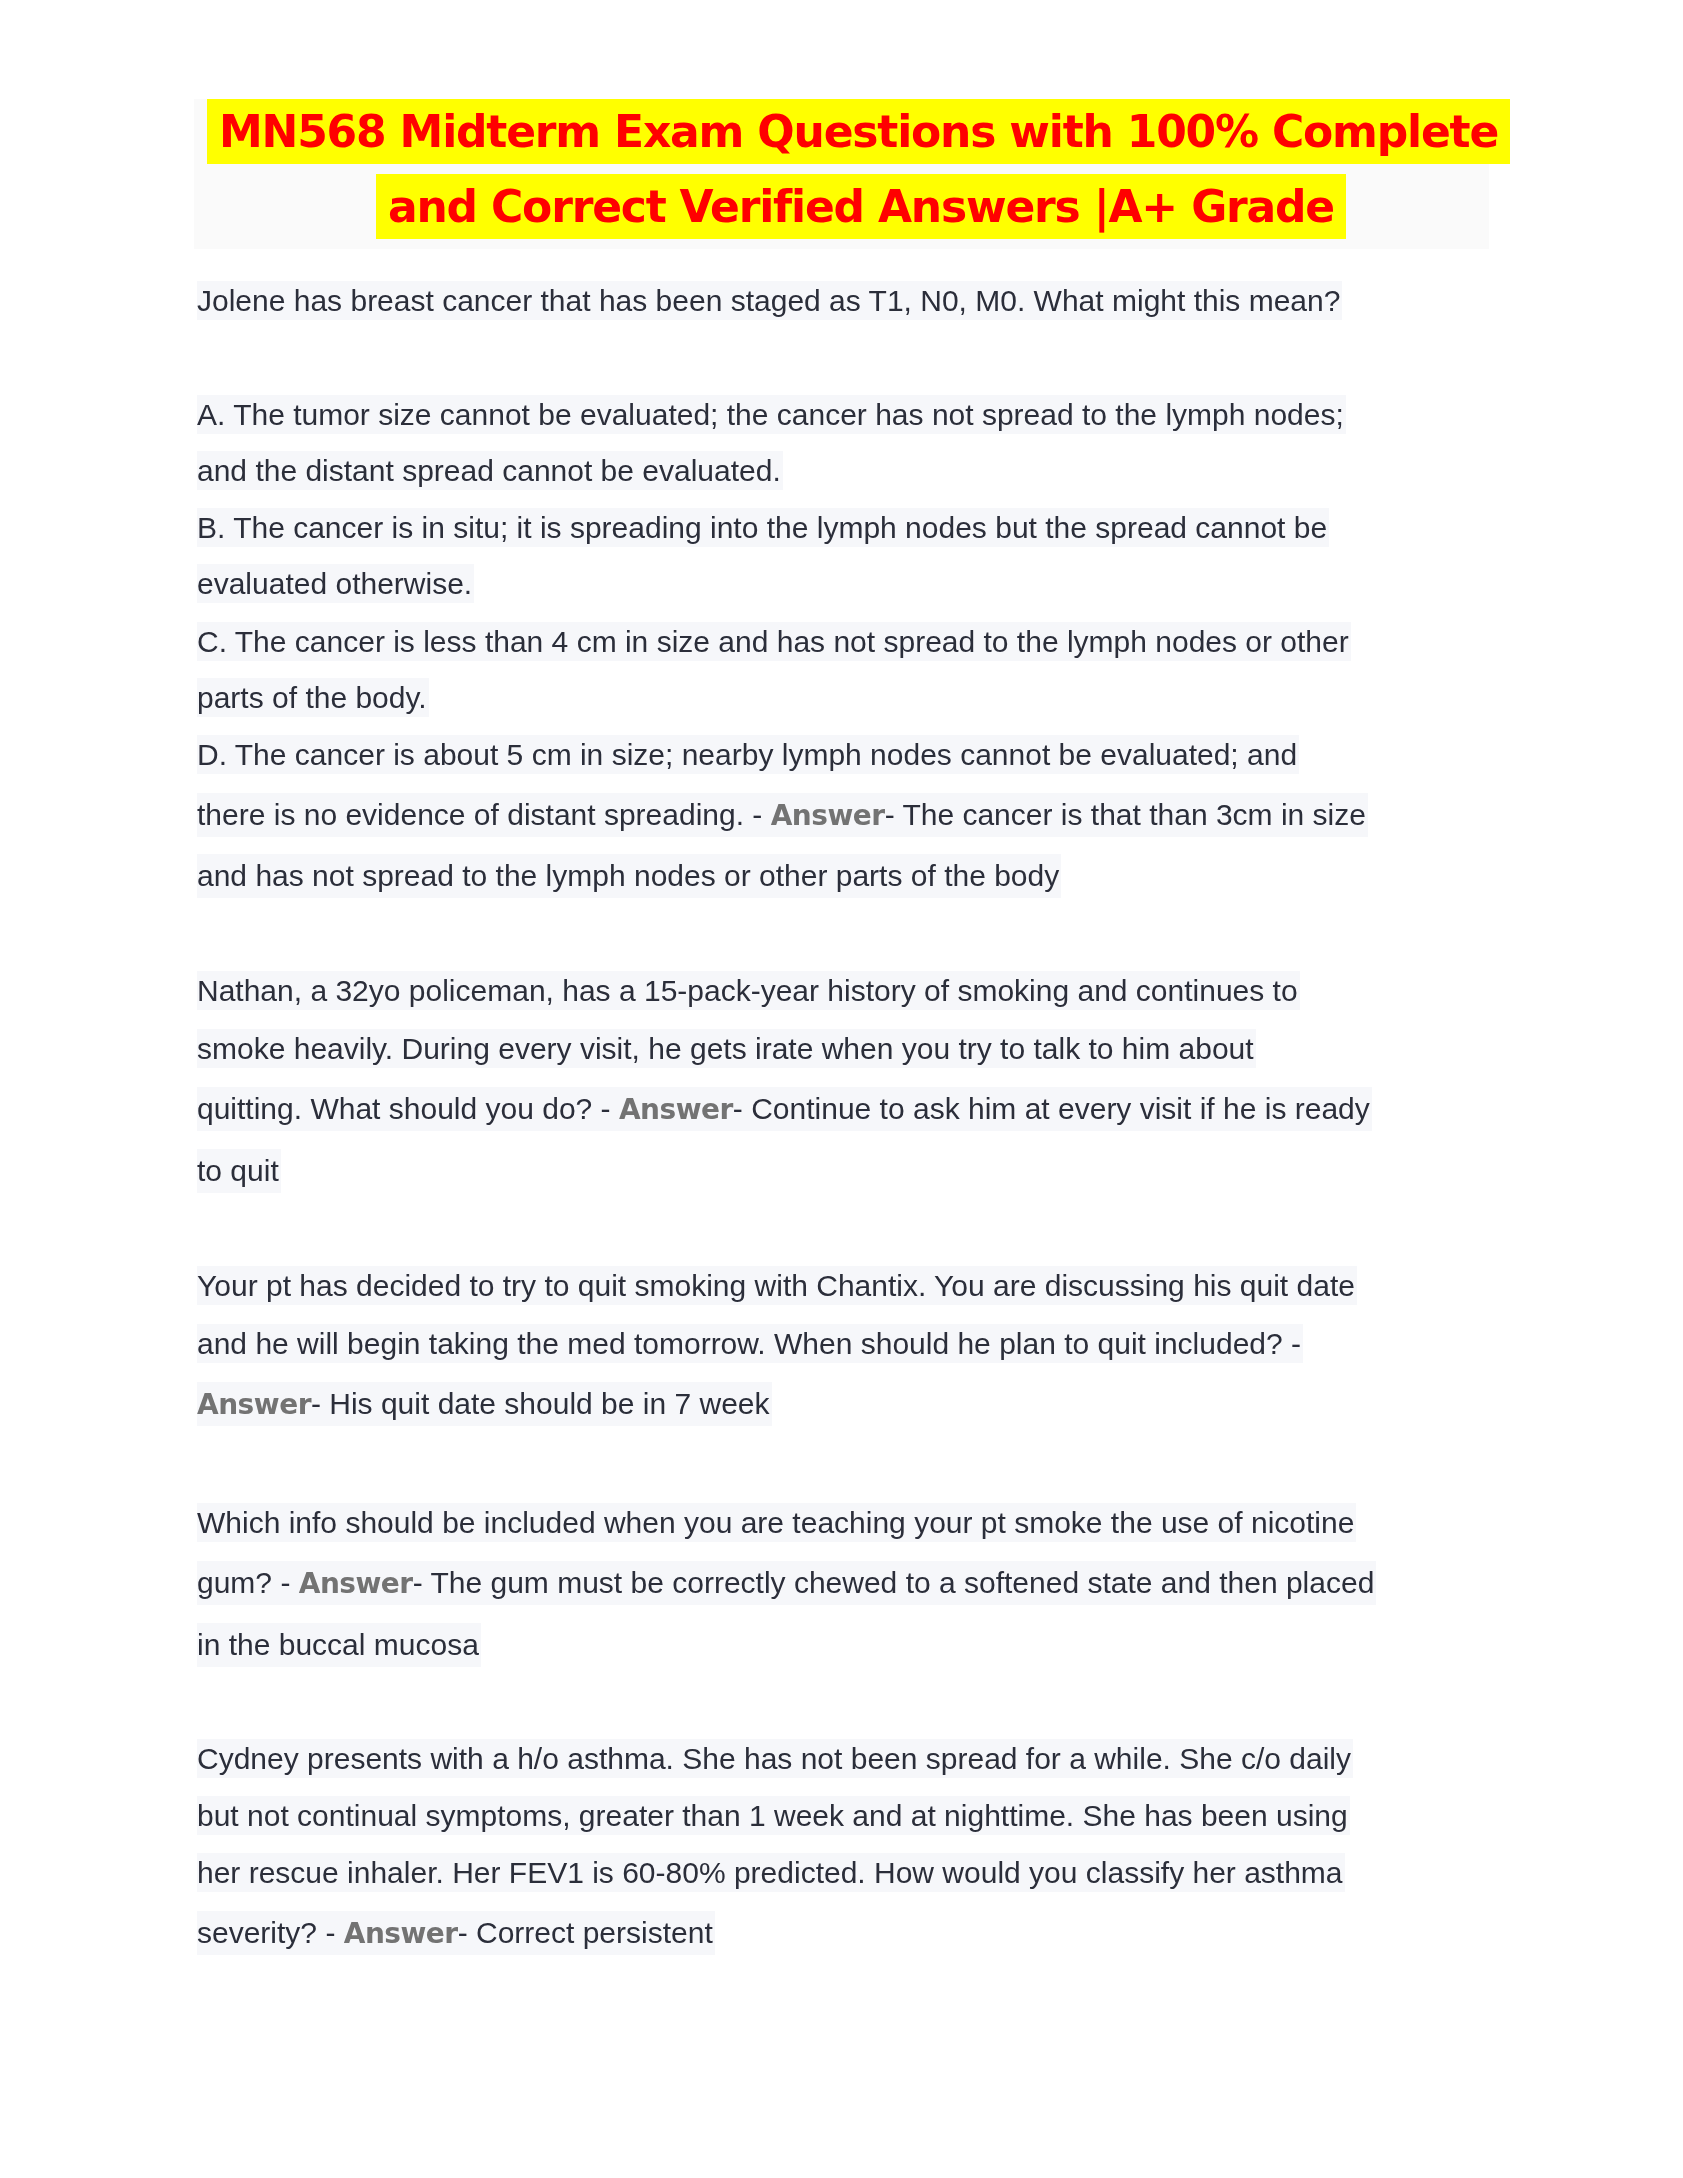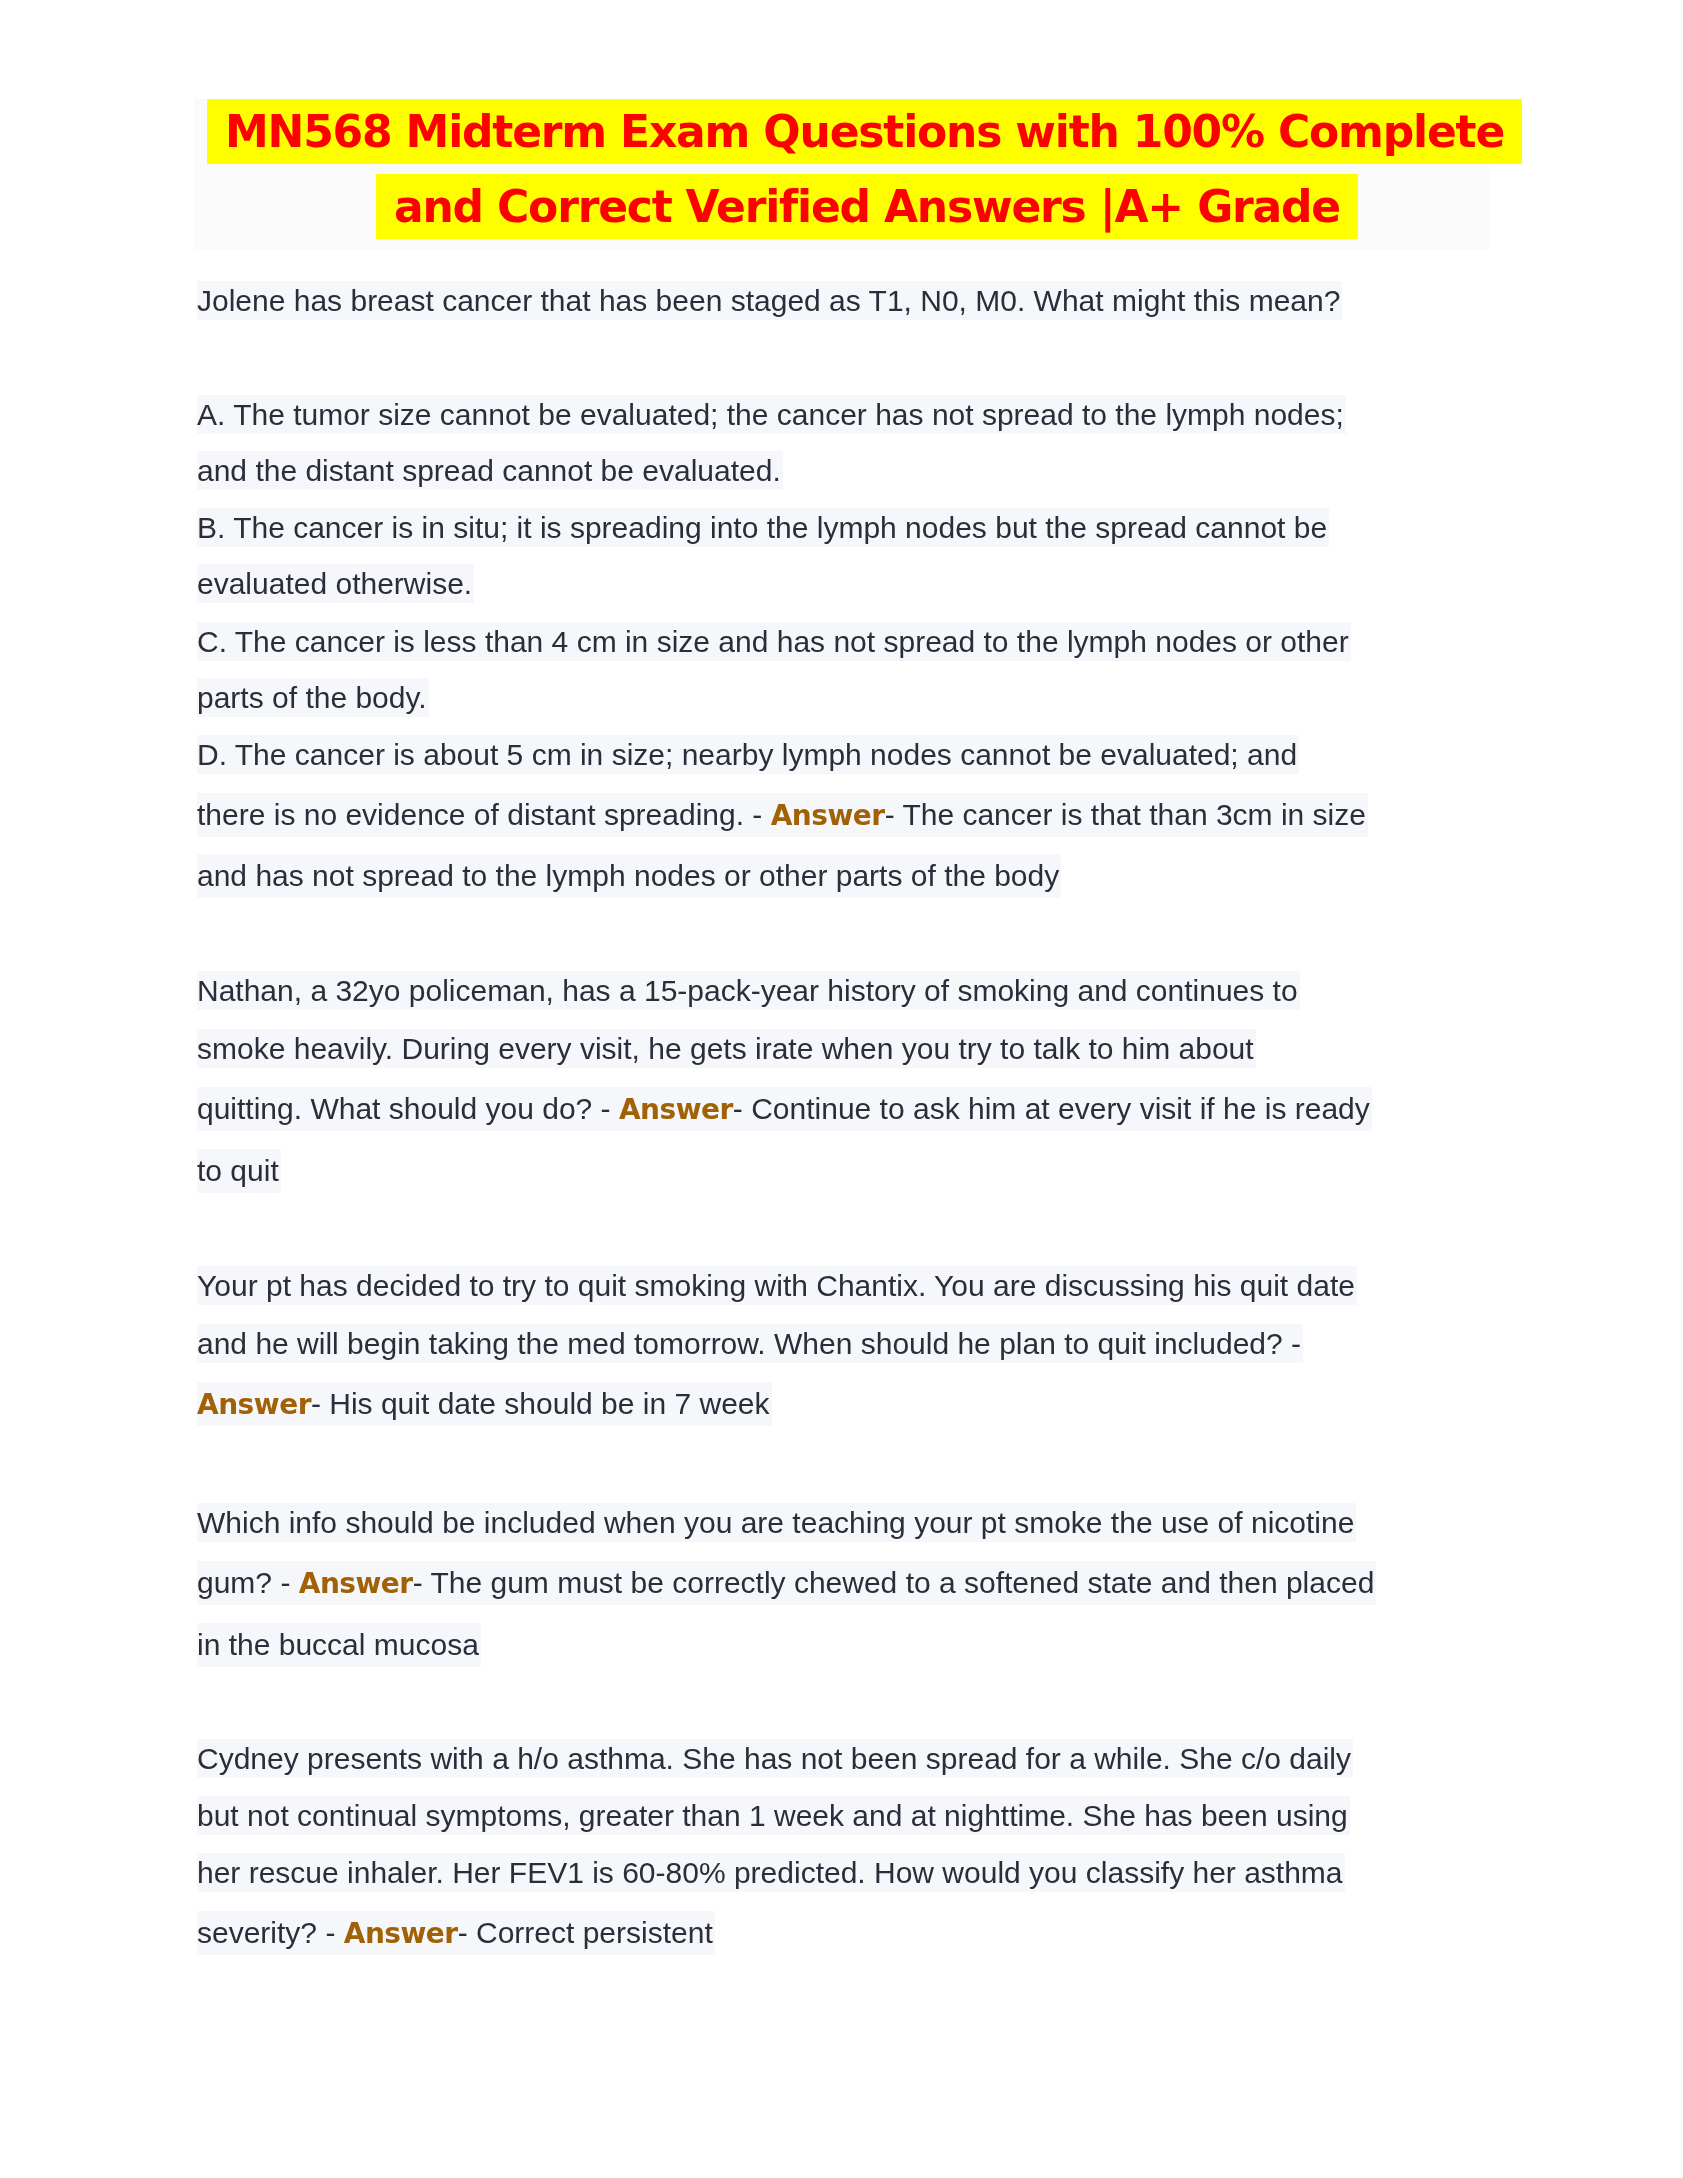--- a/index.html
+++ b/index.html
@@ -25,21 +25,21 @@
       position: absolute;
       background: #ffff00;
       color: #ff0000;
       font-family: "DejaVu Sans", sans-serif;
       font-weight: bold;
       font-size: 44px;
       line-height: 65px;
       height: 65px;
       white-space: nowrap;
       letter-spacing: -1.2px;
-      padding: 0 18px;
+      padding: 0 12px;
     }
     .title-line.l1 { left: 207px; top: 99px; }
     .title-line.l2 { left: 376px; top: 174px; text-align: center; }
 
     .line {
       position: absolute;
       left: 197px;
       height: 39px;
       line-height: 39px;
       background: #f6f7fa;
@@ -47,21 +47,21 @@
       font-family: "Liberation Sans", sans-serif;
       font-size: 30px;
       white-space: nowrap;
       padding-right: 2px;
     }
     .line.tall {
       height: 44px;
       line-height: 44px;
     }
     .answer-tag {
-      color: #a16207;
+      color: #737373;
       font-weight: bold;
       font-family: "DejaVu Sans", sans-serif;
       font-size: 28px;
       letter-spacing: -0.5px;
     }
   </style>
 </head>
 <body>
 
 <div class="title-box"></div>

